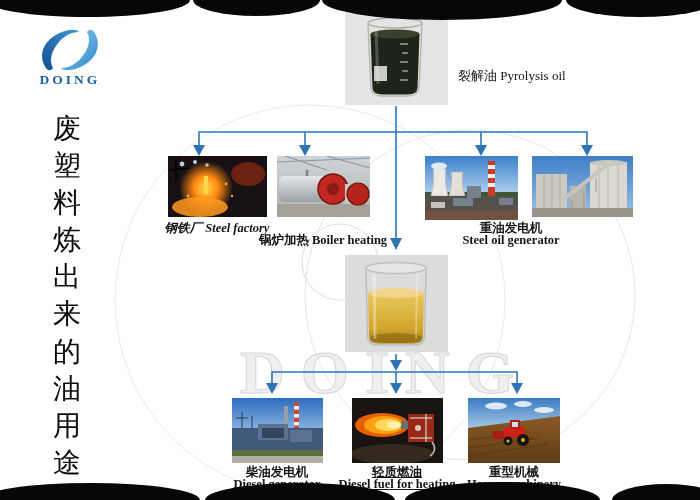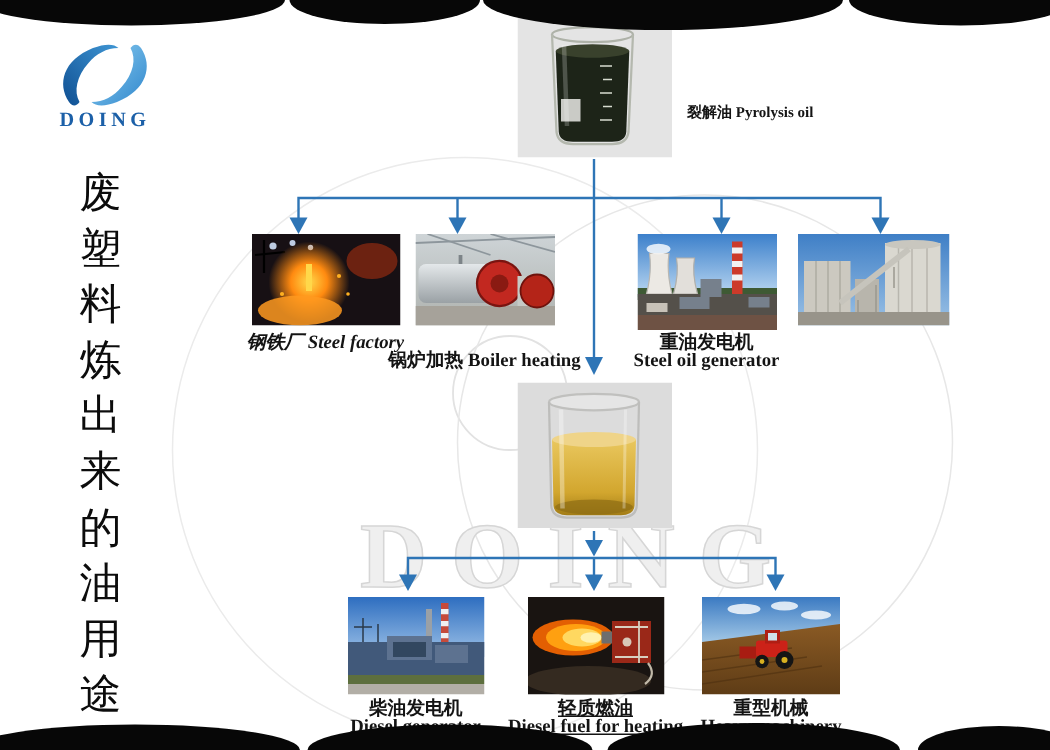--- a/index.html
+++ b/index.html
@@ -25,21 +25,21 @@
   
   .photo-card{position:absolute;z-index:2;}
   .photo-card svg{display:block;}
   
   .caption{
     position:absolute;width:150px;text-align:center;z-index:2;
     font-weight:bold;font-size:12.5px;line-height:12px;color:#141414;
   }
   .caption .ln{display:block;}
   .side-label{
-    position:absolute;z-index:2;font-weight:bold;font-size:10px;line-height:13.5px;color:#141414;
+    position:absolute;z-index:2;font-weight:normal;font-size:13px;line-height:13.5px;color:#141414;
     white-space:nowrap;
   }
   .bands{z-index:3;pointer-events:none;}
   .connectors{z-index:1;pointer-events:none;}
 </style>
 </head>
 <body>
 
 <div class="stage">
 
@@ -228,21 +228,21 @@
       <rect y="40" width="93" height="14" fill="#54504a"></rect>
       <g fill="#76808c">
           <rect x="42" y="30" width="14" height="12"></rect>
           <rect x="28" y="42" width="20" height="8"></rect>
           <rect x="74" y="42" width="14" height="7"></rect>
         </g>
       <rect y="54" width="93" height="10" fill="#6e5244"></rect>
       <rect x="6" y="46" width="14" height="6" fill="#c8c2b8"></rect>
     </svg>
   </div>
-  <div class="caption" style="left:396px;top:222px;">
+  <div class="caption" style="left:396px;top:222px;padding-left:40px;">
     <span class="ln">重油发电机</span>
     <span class="ln">Steel oil generator</span>
   </div>
 
   <div class="photo-card" style="left:532px;top:156px;">
     <svg width="101" height="61" viewBox="0 0 101 61">
       <defs>
         <linearGradient id="sky2" x1="0" y1="0" x2="0" y2="1">
           <stop offset="0" stop-color="#3f7fc6"></stop>
             <stop offset="1" stop-color="#9cc2e6"></stop>

